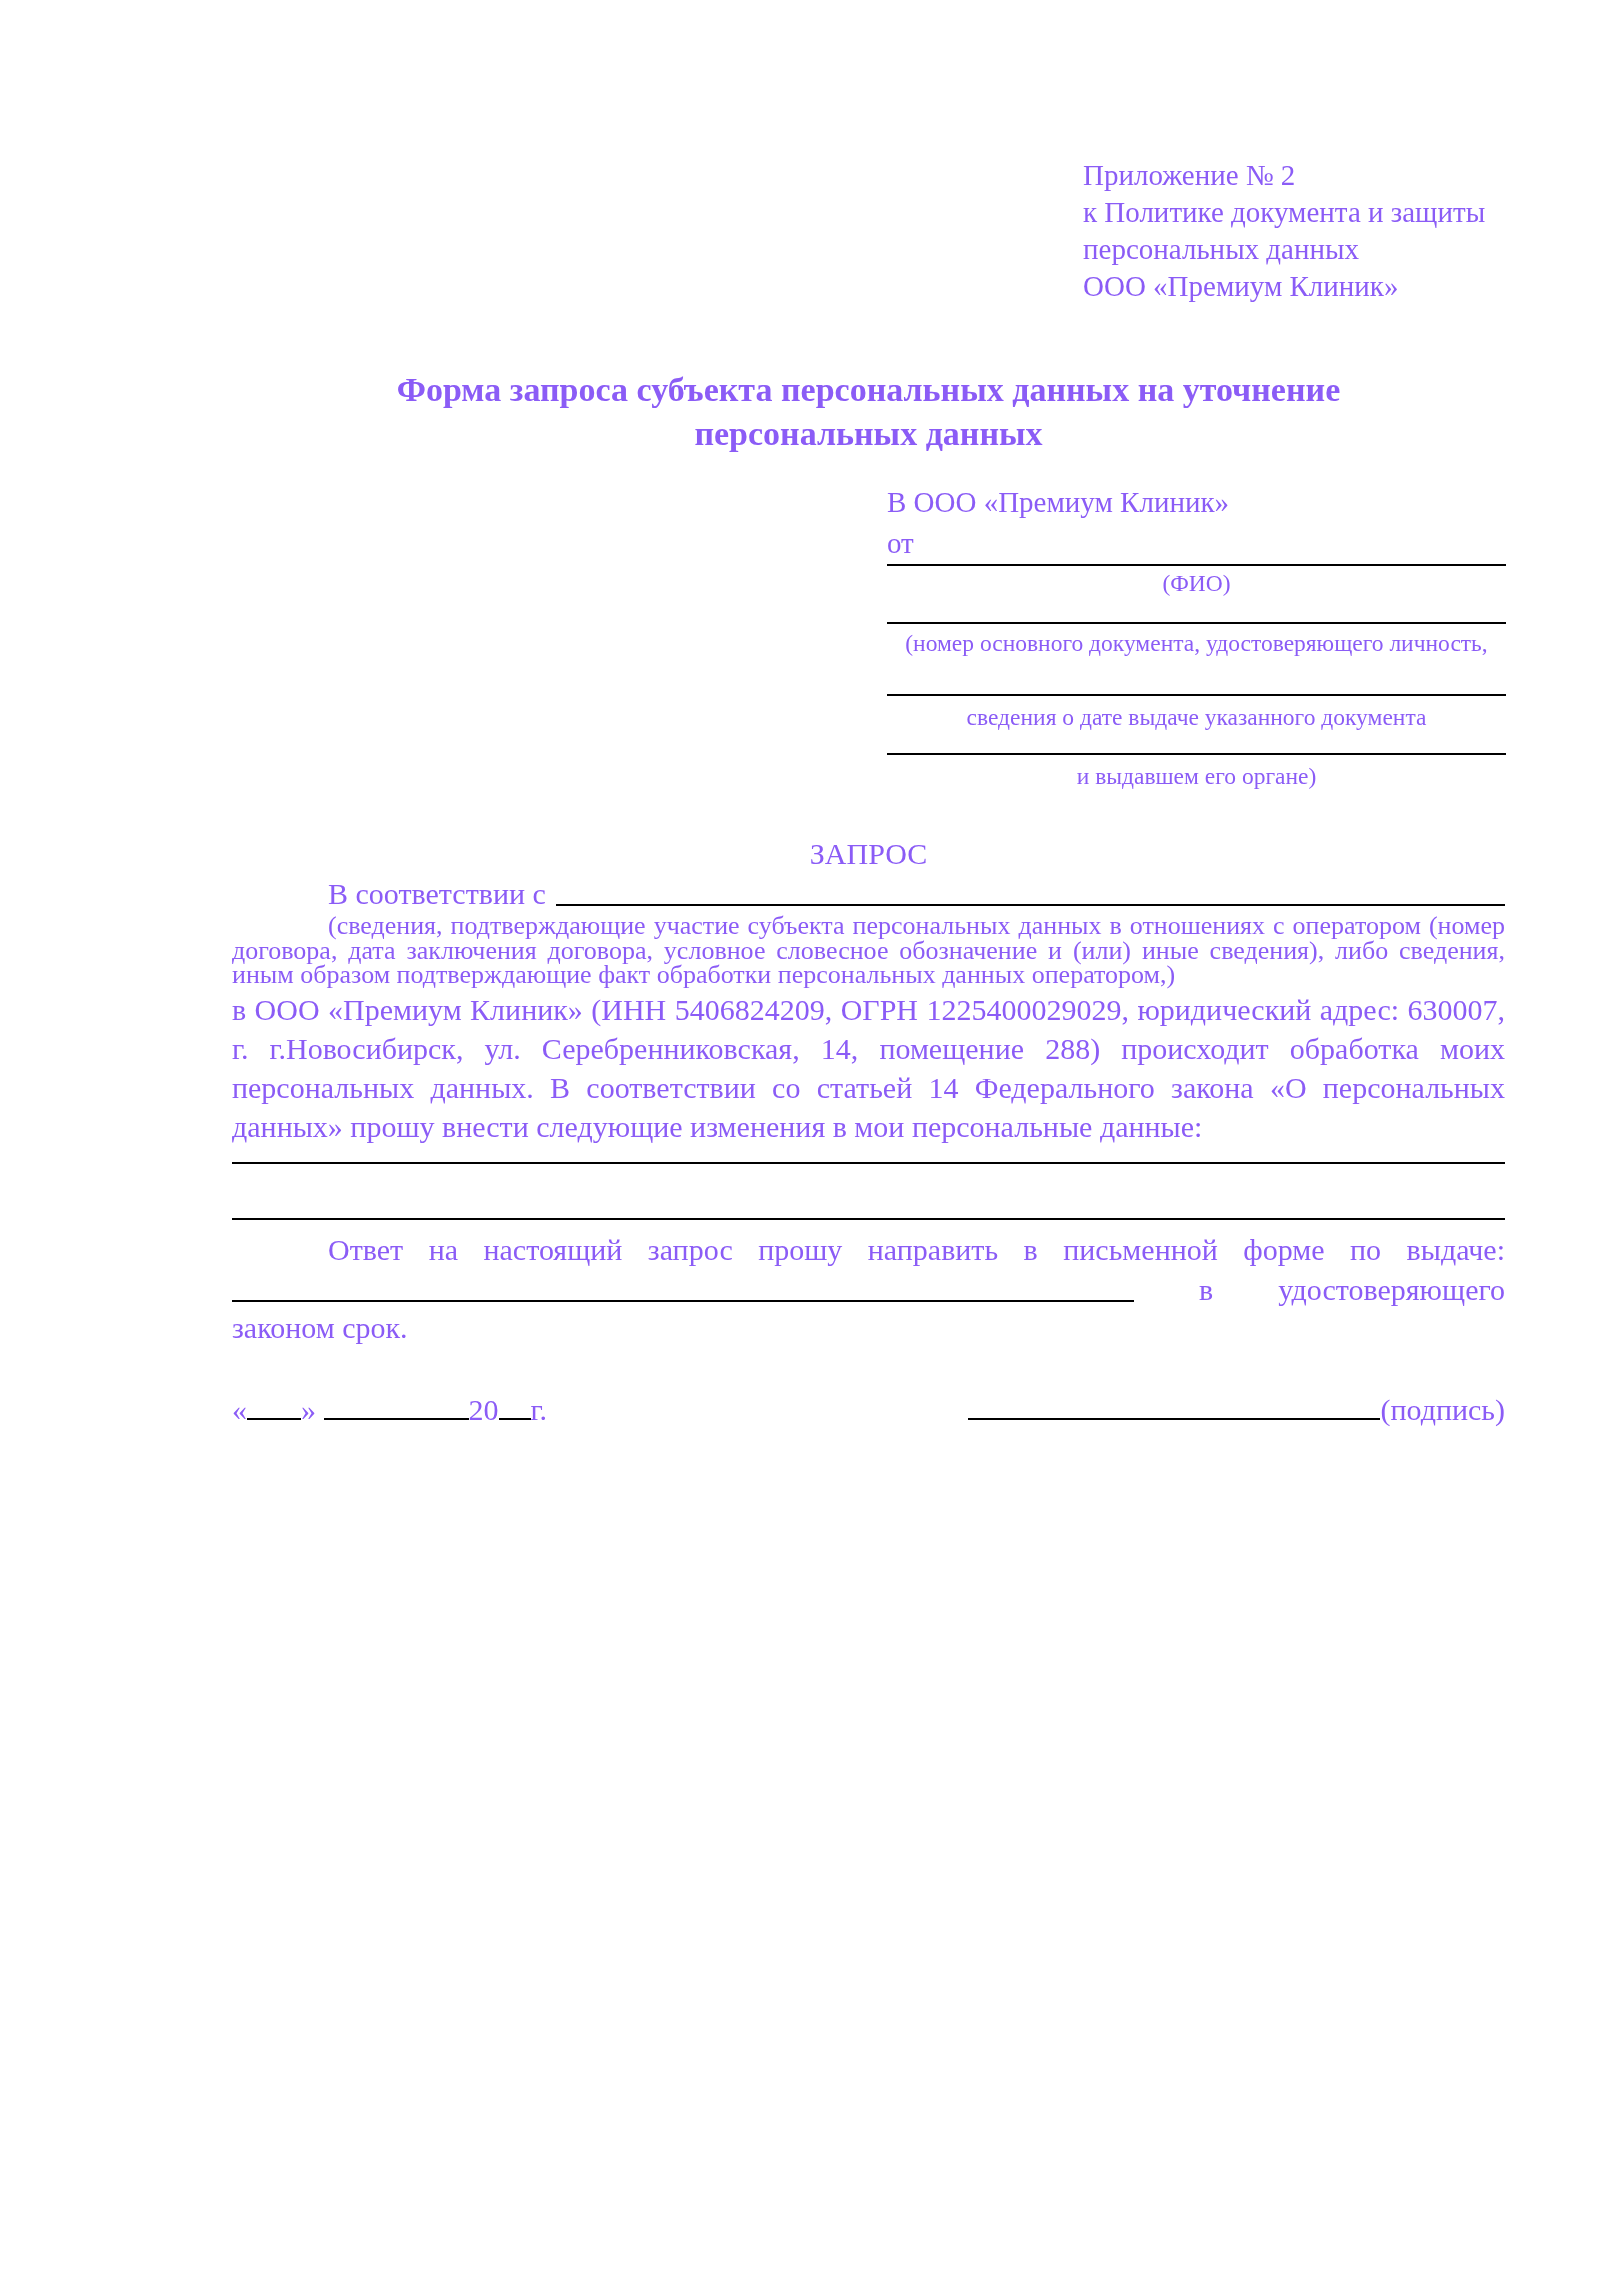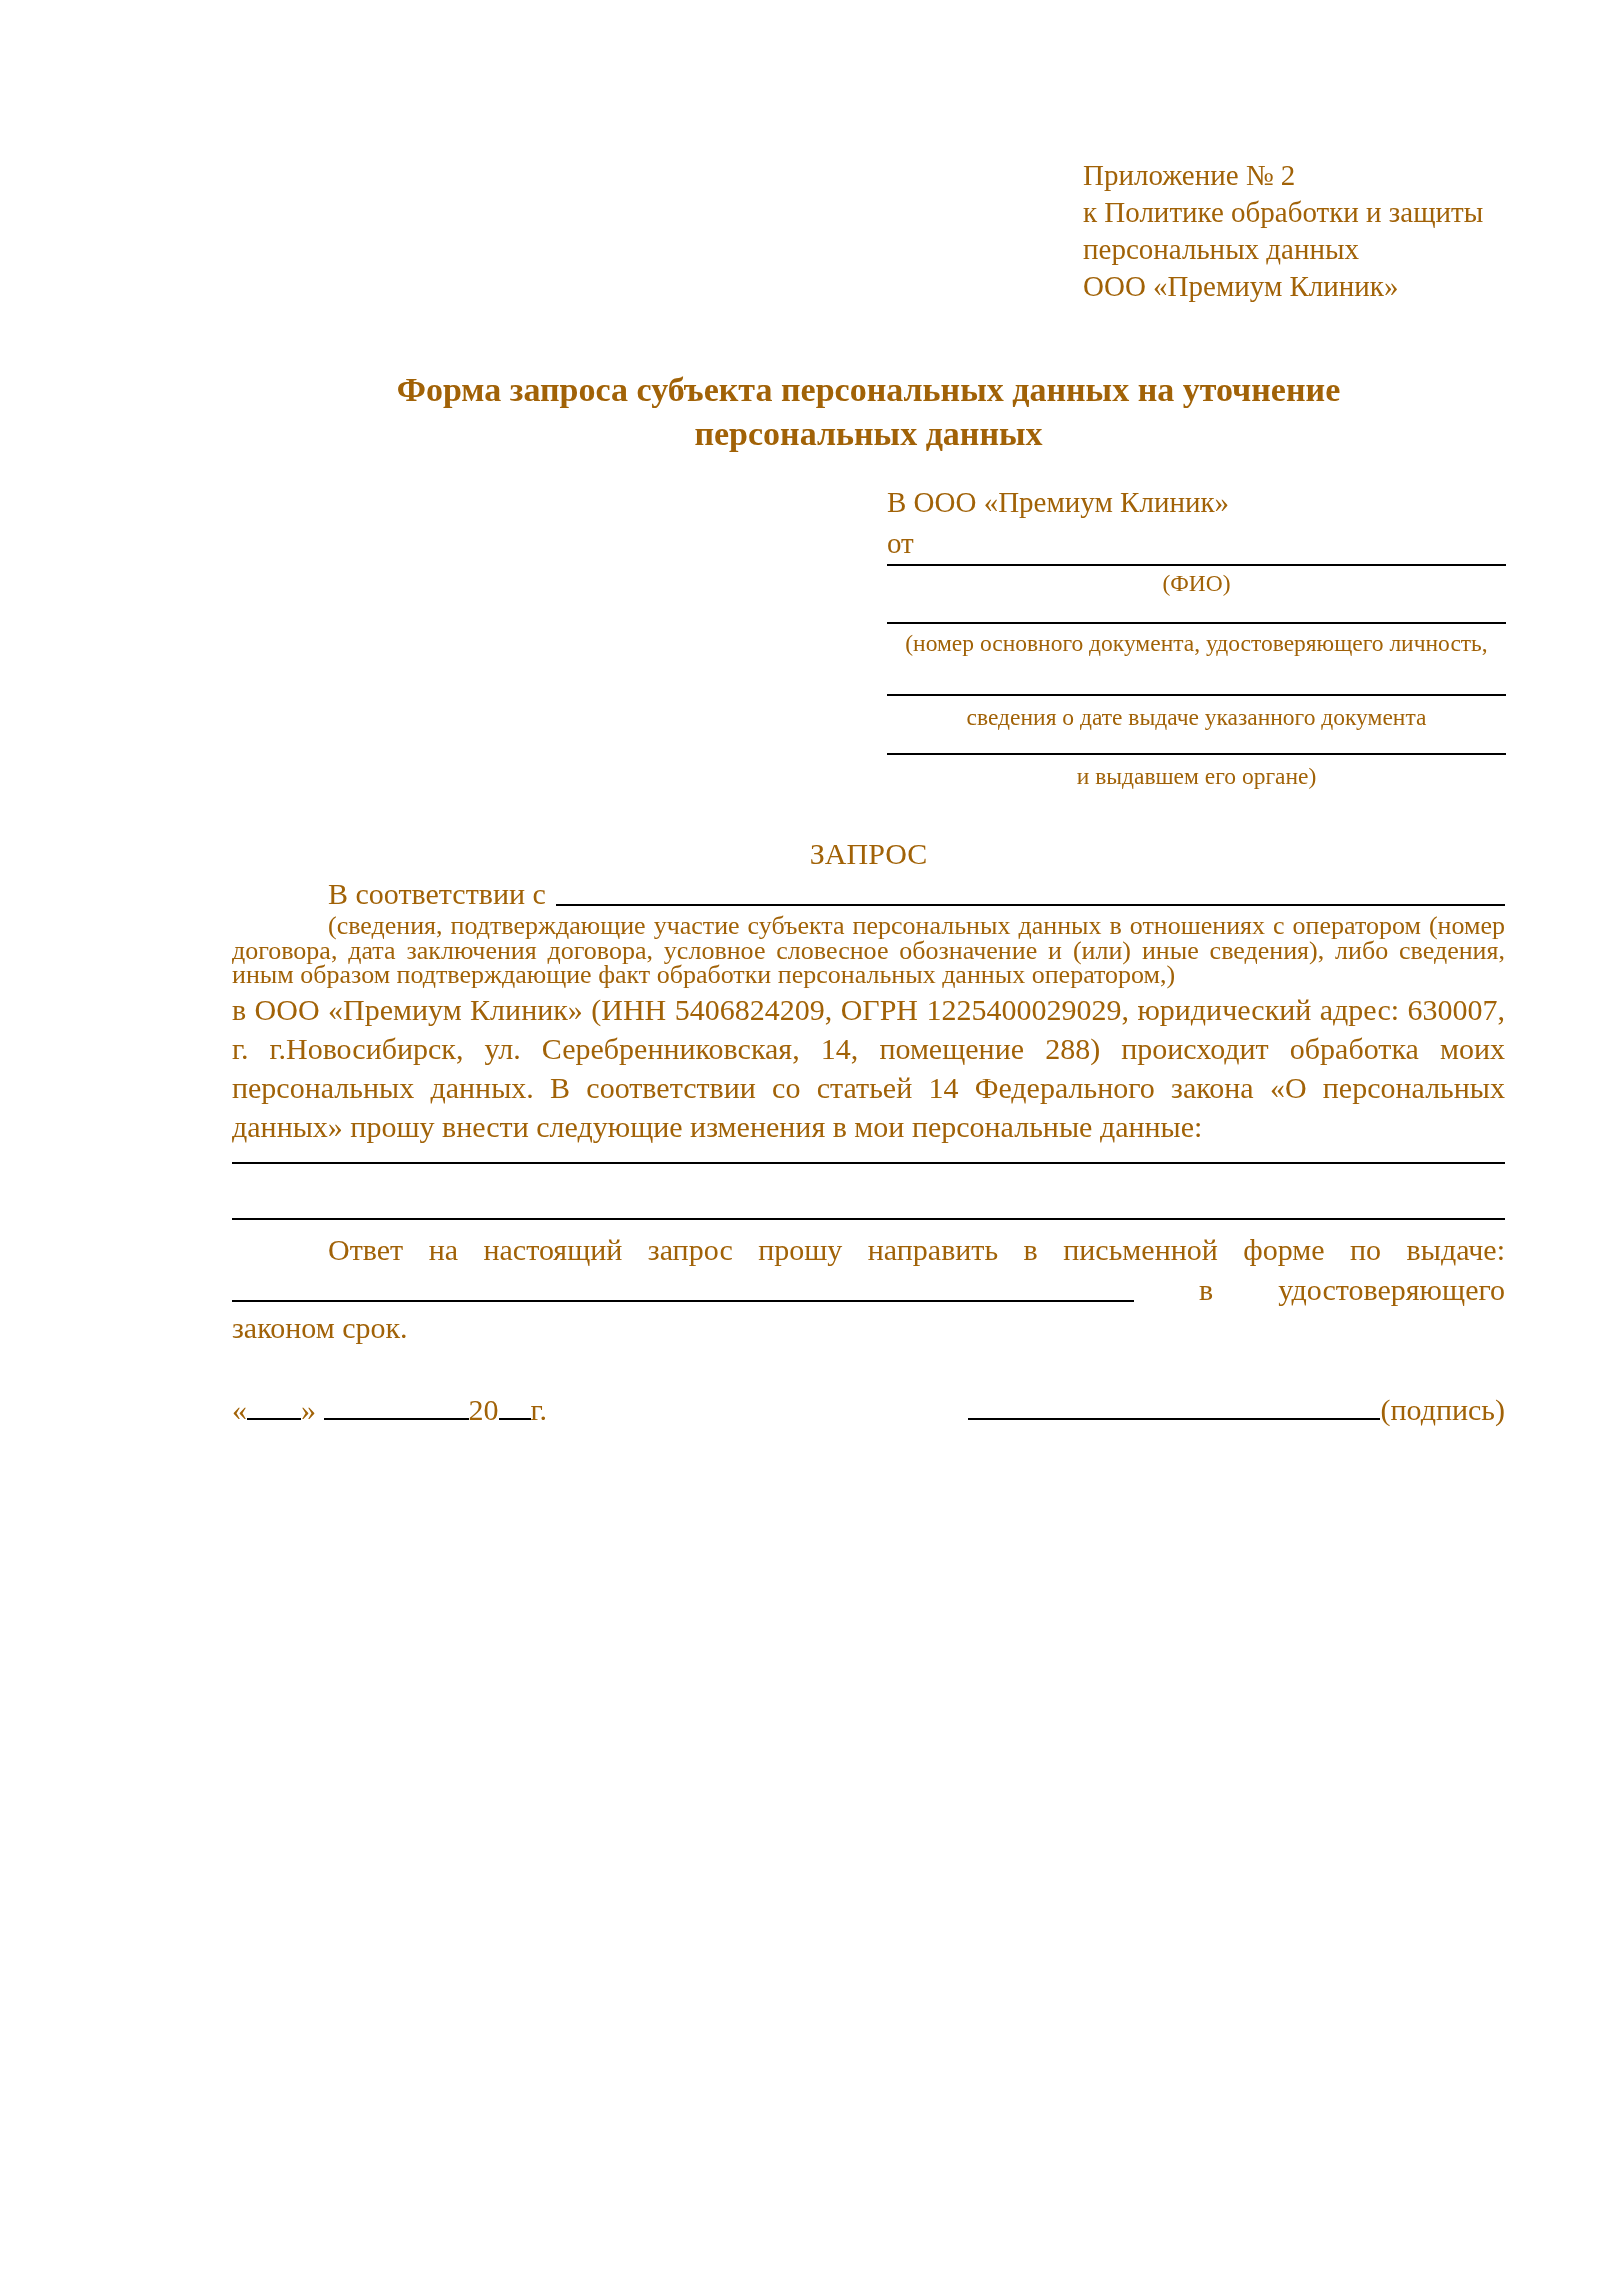--- a/index.html
+++ b/index.html
@@ -1,20 +1,20 @@
 <!DOCTYPE html>
 <html><head>
 <meta charset="utf-8">
 <style>
   * { margin:0; padding:0; box-sizing:border-box; }
   html,body { background:#ffffff; }
   .page {
     position:relative;
     width:1621px; height:2294px;
-    background:#ffffff; color:#a16207;
+    background:#ffffff; color:#8b5cf6;
     font-family:"Liberation Serif", serif;
     padding:157px 116px 0 232px;
     overflow:hidden;
   }
   
   .appendix { margin-left:851px; font-size:29px; line-height:37px; }
   
   .form-title { margin-top:63px; text-align:center; font-weight:bold; font-size:34px; line-height:44px; }
   
   .addressee { margin-top:26px; margin-left:655px; width:619px; }
@@ -60,21 +60,21 @@
   .date-field  { white-space:nowrap; }
   .sign-field  { white-space:nowrap; }
 </style>
 </head>
 <body>
 
 <div class="page">
 
   <div class="appendix">
     <div>Приложение № 2</div>
-    <div>к Политике обработки и защиты</div>
+    <div>к Политике документа и защиты</div>
     <div>персональных данных</div>
     <div>ООО «Премиум Клиник»</div>
   </div>
 
   <div class="form-title">
     <div>Форма запроса субъекта персональных данных на уточнение</div>
     <div>персональных данных</div>
   </div>
 
   <div class="addressee">

